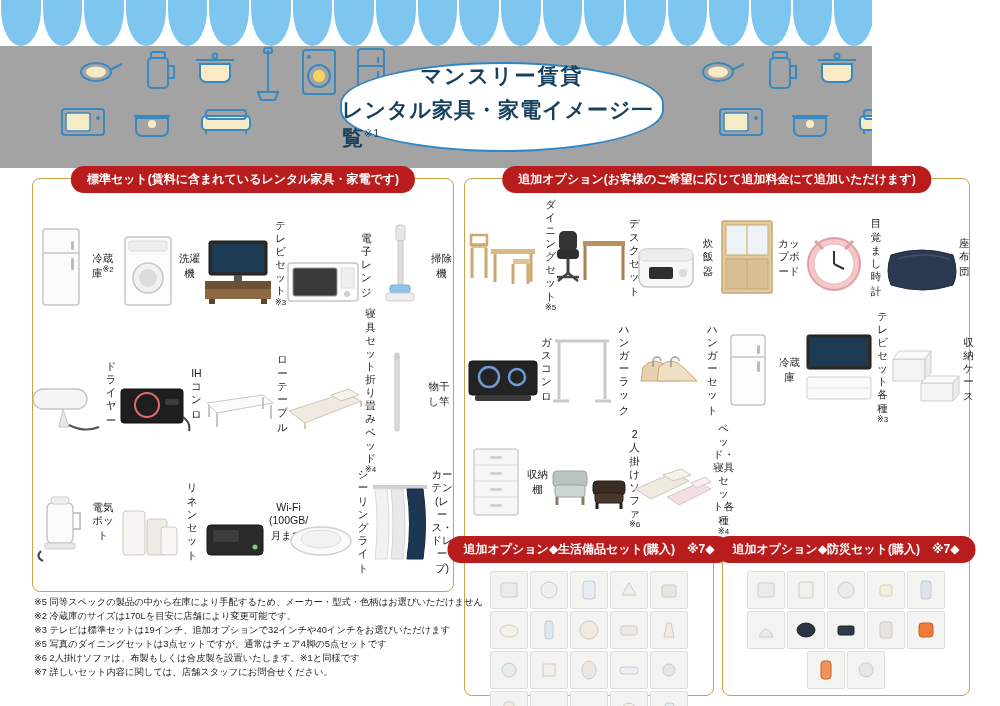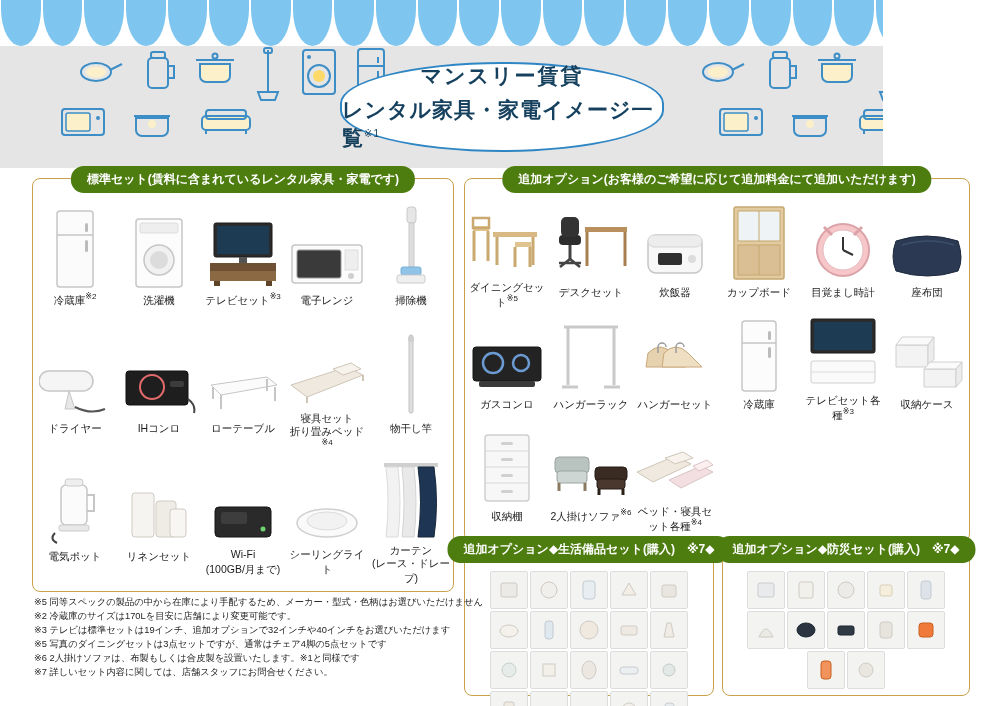--- a/index.html
+++ b/index.html
@@ -7,23 +7,22 @@
   body{
     width:1000px;height:706px;overflow:hidden;
     background:#ffffff;
     font-family:"Liberation Sans","DejaVu Sans",sans-serif;
     color:#222;
     position:relative;
   }
   
   .header{
     position:absolute;left:0;top:0;width:872px;height:168px;
-    background:#e5e5e5;
+    background:#a3a3a3;
     overflow:hidden;
-    padding-left:11px;
   }
   .awning{
     position:absolute;left:0;top:0;width:1000px;height:46px;
     background:#ffffff;
   }
   .awning .scallops{
     position:absolute;left:0;top:0;width:1000px;height:46px;
     display:flex;
   }
   .awning .scallops span{
@@ -50,35 +49,35 @@
   .appl{opacity:.92}
   
   .panel{
     position:absolute;
     border:1.5px solid #c9a14a;
     border-radius:8px;
     background:#fff;
   }
   .panel-title{
     position:absolute;top:-13px;left:50%;transform:translateX(-50%);
-    background:#4d7c0f;color:#fff;
+    background:#b91c1c;color:#fff;
     font-size:12px;font-weight:bold;
     padding:5px 16px;border-radius:13px;white-space:nowrap;
   }
   #panel-standard{left:32px;top:178px;width:420px;height:412px;}
   #panel-option{left:464px;top:178px;width:504px;height:362px;}
   #panel-living{left:464px;top:548px;width:248px;height:146px;}
   #panel-bousai{left:722px;top:548px;width:246px;height:146px;}
   .grid{
     position:absolute;left:0;right:0;top:18px;bottom:4px;
     display:flex;flex-wrap:wrap;
     align-content:flex-start;
   }
   .cell{
-    display:flex;flex-direction:column;align-items:center;justify-content:flex-start;
+    display:flex;flex-direction:row;align-items:center;justify-content:flex-start;
     box-sizing:border-box;
   }
   .cell .thumb{
     display:flex;align-items:flex-end;justify-content:center;
     width:100%;
   }
   .cell .cap{
     font-size:10.5px;line-height:1.25;text-align:center;color:#1b1b1b;
     margin-top:3px;white-space:pre-line;
   }

